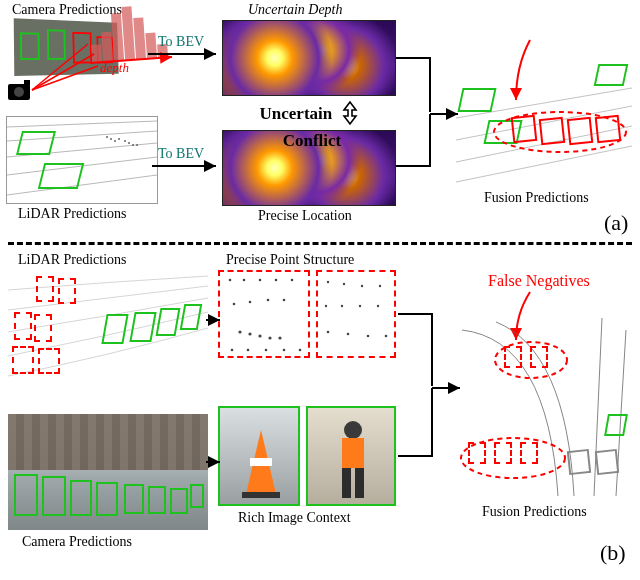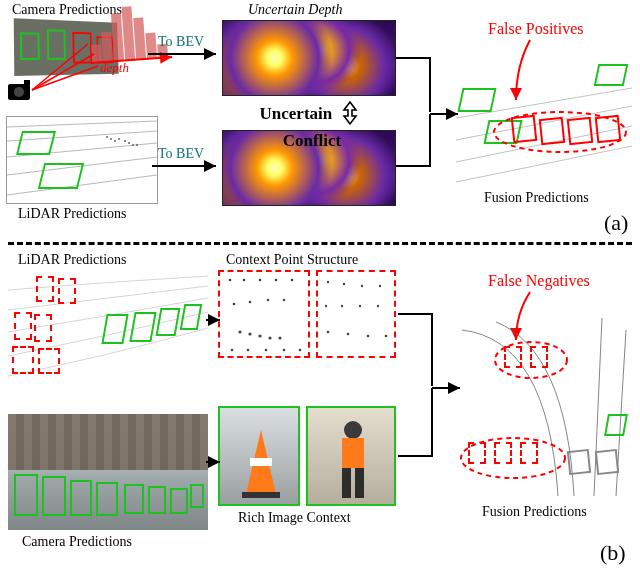--- a/index.html
+++ b/index.html
@@ -106,20 +106,21 @@
     </svg>
     <div class="bbox green" style="left:12px;top:14px;width:34px;height:24px;transform:skewX(-14deg);"></div>
     <div class="bbox green" style="left:34px;top:46px;width:40px;height:26px;transform:skewX(-14deg);"></div>
   </div>
   <div class="label" style="left:18px;top:206px;">LiDAR Predictions</div>
 
   <div class="label" style="left:248px;top:2px;font-style:italic;">Uncertain Depth</div>
   <div class="heatmap" style="left:222px;top:20px;width:172px;height:74px;"></div>
 
   <div class="heatmap" style="left:222px;top:130px;width:172px;height:74px;"></div>
+  <div class="label" style="left:258px;top:208px;">Precise Location</div>
 
   <svg class="arrow-line" style="left:148px;top:44px;width:80px;height:20px;">
     <defs>
         <marker id="arB1" markerWidth="8" markerHeight="8" refX="6" refY="3" orient="auto">
           <path d="M0,0 L6,3 L0,6 Z" fill="#000"></path>
         </marker>
       </defs>
     <line x1="0" y1="10" x2="68" y2="10" stroke="#000" stroke-width="2" marker-end="url(#arB1)"></line>
   </svg>
   <div class="arrow-lbl" style="left:158px;top:34px;">To BEV</div>
@@ -138,21 +139,20 @@
     </span>
     <span>Conflict</span>
   </div>
 
   <svg class="arrow-line" style="left:396px;top:40px;width:70px;height:140px;">
     <path d="M0 18 L34 18 L34 72" fill="none" stroke="#000" stroke-width="2"></path>
     <path d="M0 126 L34 126 L34 74" fill="none" stroke="#000" stroke-width="2"></path>
     <line x1="34" y1="74" x2="62" y2="74" stroke="#000" stroke-width="2" marker-end="url(#arB1)"></line>
   </svg>
 
-  <div class="label fp-label" style="left:488px;top:20px;">False Positives</div>
   <svg class="arrow-line" style="left:502px;top:38px;width:44px;height:74px;">
     <defs>
         <marker id="arR2" markerWidth="8" markerHeight="8" refX="6" refY="3" orient="auto">
           <path d="M0,0 L6,3 L0,6 Z" fill="#ff0000"></path>
         </marker>
       </defs>
     <path d="M28 2 Q14 28 14 62" fill="none" stroke="#ff0000" stroke-width="2" marker-end="url(#arR2)"></path>
   </svg>
 
   <div class="lidar-pts" style="left:456px;top:58px;width:176px;height:128px;">
@@ -199,21 +199,21 @@
     <div class="bbox red dashed" style="left:6px;top:42px;width:18px;height:28px;"></div>
     <div class="bbox red dashed" style="left:26px;top:44px;width:18px;height:28px;"></div>
     <div class="bbox red dashed" style="left:4px;top:76px;width:22px;height:28px;"></div>
     <div class="bbox red dashed" style="left:30px;top:78px;width:22px;height:26px;"></div>
     <div class="bbox green" style="left:96px;top:44px;width:22px;height:30px;transform:skewX(-10deg);"></div>
     <div class="bbox green" style="left:124px;top:42px;width:22px;height:30px;transform:skewX(-10deg);"></div>
     <div class="bbox green" style="left:150px;top:38px;width:20px;height:28px;transform:skewX(-10deg);"></div>
     <div class="bbox green" style="left:174px;top:34px;width:18px;height:26px;transform:skewX(-10deg);"></div>
   </div>
 
-  <div class="label" style="left:226px;top:252px;">Context Point Structure</div>
+  <div class="label" style="left:226px;top:252px;">Precise Point Structure</div>
   <div class="img-box" style="left:218px;top:270px;width:92px;height:88px;border:2px dashed #ff0000;">
     <svg style="width:100%;height:100%;">
       <g fill="#444">
         <circle cx="10" cy="8" r="1.3"></circle>
           <circle cx="24" cy="8" r="1.3"></circle>
           <circle cx="40" cy="8" r="1.3"></circle>
           <circle cx="56" cy="8" r="1.3"></circle>
           <circle cx="72" cy="8" r="1.3"></circle>
         <circle cx="14" cy="32" r="1.3"></circle>
           <circle cx="30" cy="30" r="1.3"></circle>

